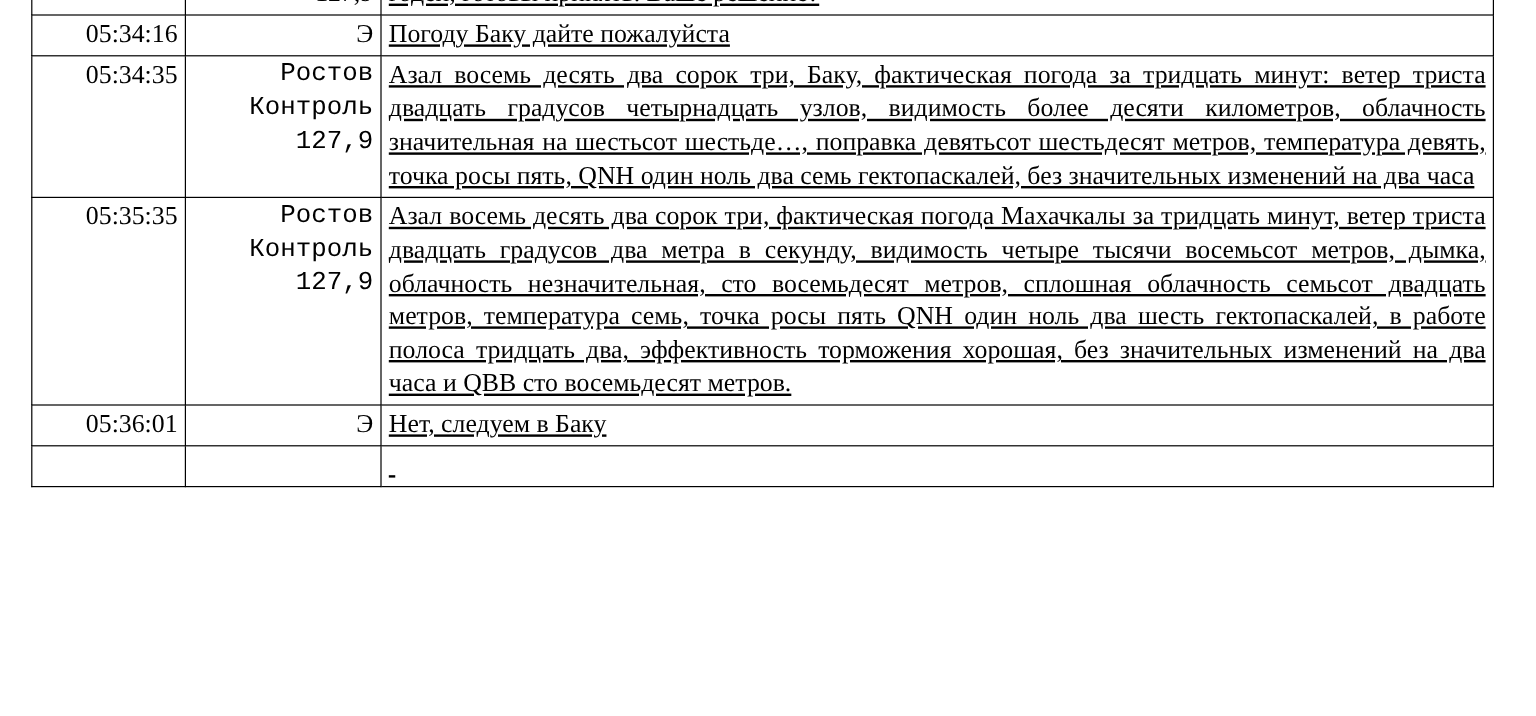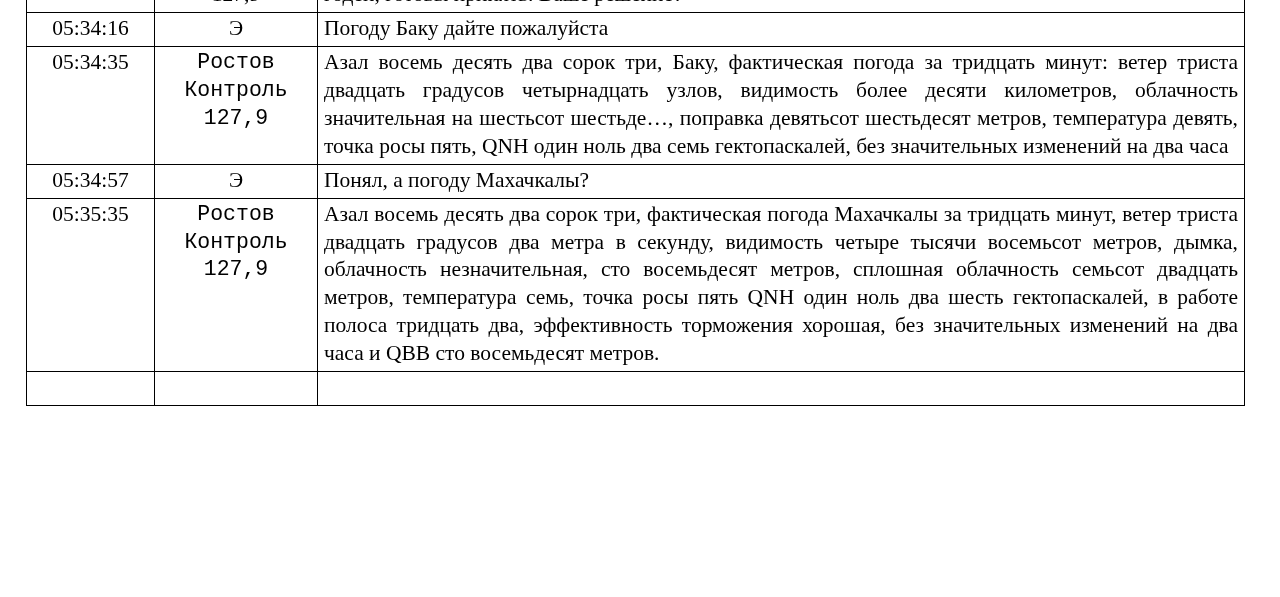--- a/index.html
+++ b/index.html
@@ -26,20 +26,21 @@
     width: 1218px;
     margin-left: 26px;
     margin-top: -22px;
   }
   table.transcript td {
     border: 1px solid #000000;
     vertical-align: top;
     padding: 2px 6px 3px 6px;
     font-size: 21.5px;
     line-height: 1.30;
+    text-align: right;
   }
   col.c-time { width: 128px; }
   col.c-station { width: 163px; }
   col.c-text { width: 927px; }
 
   td.time {
     text-align: center;
     white-space: nowrap;
     padding-left: 2px;
     padding-right: 2px;
@@ -50,20 +51,21 @@
   td.station .line {
     display: block;
     font-family: Liberation Mono, monospace;
   }
   td.text {
     text-align: justify;
     text-align-last: left;
     hyphens: none;
     padding-left: 8px;
     padding-right: 10px;
+    text-decoration: underline;
   }
   td.text.justify-all {
     text-align: justify;
   }
 </style>
 </head>
 <body>
 
 <div class="page">
   <table class="transcript">
@@ -86,32 +88,32 @@
       <tr>
         <td class="time">05:34:35</td>
         <td class="station">
           <span class="line">Ростов</span>
           <span class="line">Контроль</span>
           <span class="line">127,9</span>
         </td>
         <td class="text justify-all">Азал восемь десять два сорок три, Баку, фактическая погода за тридцать минут: ветер триста двадцать градусов четырнадцать узлов, видимость более десяти километров, облачность значительная на шестьсот шестьде…, поправка девятьсот шестьдесят метров, температура девять, точка росы пять, QNH один ноль два семь гектопаскалей, без значительных изменений на два часа</td>
       </tr>
       <tr>
-        <td class="time">05:34:57</td>
-        <td class="station">Э</td>
-        <td class="text">Понял, а погоду Махачкалы?</td>
-      </tr>
-      <tr>
         <td class="time">05:35:35</td>
         <td class="station">
           <span class="line">Ростов</span>
           <span class="line">Контроль</span>
           <span class="line">127,9</span>
         </td>
         <td class="text justify-all">Азал восемь десять два сорок три, фактическая погода Махачкалы за тридцать минут, ветер триста двадцать градусов два метра в секунду, видимость четыре тысячи восемьсот метров, дымка, облачность незначительная, сто восемьдесят метров, сплошная облачность семьсот двадцать метров, температура семь, точка росы пять QNH один ноль два шесть гектопаскалей, в работе полоса тридцать два, эффективность торможения хорошая, без значительных изменений на два часа и QBB сто восемьдесят метров.</td>
+      </tr>
+      <tr>
+        <td class="time">05:36:01</td>
+        <td class="station">Э</td>
+        <td class="text">Нет, следуем в Баку</td>
       </tr>
       <tr>
         <td class="time">&nbsp;</td>
         <td class="station">&nbsp;</td>
         <td class="text">&nbsp;</td>
       </tr>
     </tbody>
   </table>
 </div>
 

